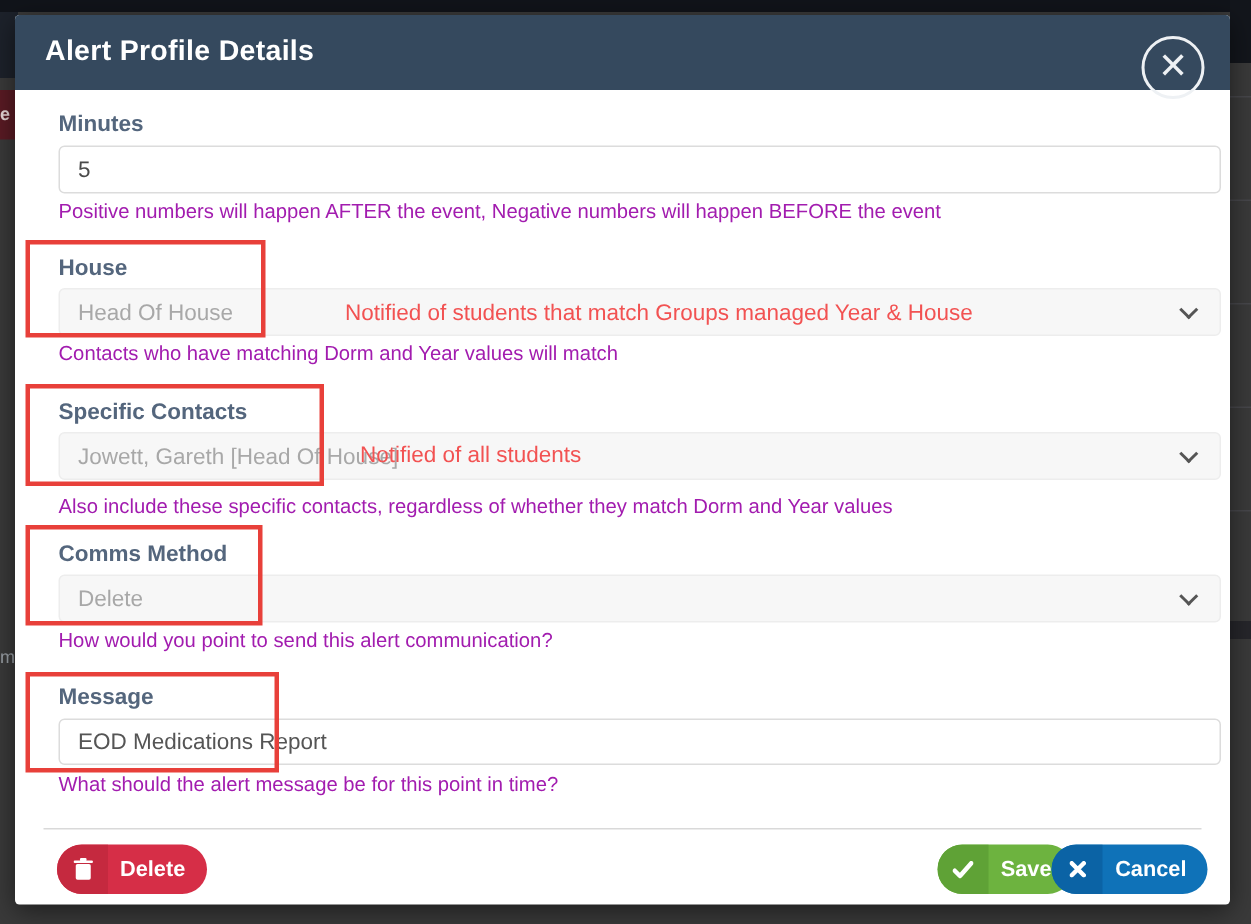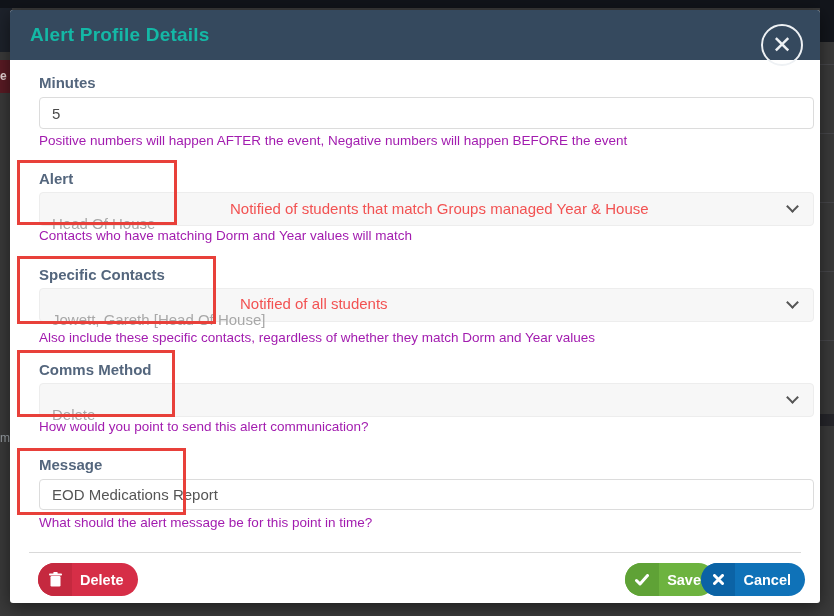--- a/index.html
+++ b/index.html
@@ -17,35 +17,35 @@
   .bg-lefttext { position:absolute; top:431px; left:0; width:12px; height:16px; color:#9aa0a6;
                  font-size:12px; overflow:hidden; white-space:nowrap; }
   .bg-rowline { position:absolute; right:0; width:14px; height:1px; background:#47474b; }
   .bg-darkband { position:absolute; right:0; width:14px; height:12px; background:#26262b; top:414px; }
 
   
   .modal { position:absolute; left:10px; top:10px; width:810px; height:593px;
            background:#ffffff; border-radius:3px; box-shadow:0 4px 18px rgba(0,0,0,.5); }
   .modal-header { position:absolute; top:0; left:0; right:0; height:50px; background:#35495e;
                   border-radius:3px 3px 0 0; }
-  .modal-title { position:absolute; left:20px; top:0; line-height:50px; color:#14b8a6;
+  .modal-title { position:absolute; left:20px; top:0; line-height:50px; color:#ffffff;
                  font-size:19px; font-weight:bold; letter-spacing:.2px; }
   .close-btn { position:absolute; right:17px; top:14px; width:42px; height:42px; border-radius:50%;
                border:2px solid #eef1f4; color:#eef1f4; text-align:center; line-height:38px;
                font-size:24px; font-weight:300; cursor:pointer; }
 
   
   .fg-label { position:absolute; left:29px; color:#54667d; font-size:15px; font-weight:bold; }
   .fg-helper { position:absolute; left:29px; right:16px; color:#a21caf; font-size:13.5px; }
   .txt-input { position:absolute; left:29px; width:775px; height:32px; border:1px solid #dcdcdc;
                border-radius:4px; background:#fff; color:#4a4a4a; font-size:15px; padding:0 12px;
                font-family:"Liberation Sans", sans-serif; outline:none; }
   .sel { position:absolute; left:29px; width:775px; height:32px; background:#f7f7f7;
          border:1px solid #ededed; border-radius:4px; color:#a8a8a8; font-size:15px;
-         line-height:30px; padding:16px 12px; cursor:pointer; }
+         line-height:30px; padding:1px 12px; cursor:pointer; }
   .sel .chev { position:absolute; right:16px; top:9px; width:9px; height:9px;
                border-right:2px solid #555; border-bottom:2px solid #555; transform:rotate(45deg); }
 
   .divider { position:absolute; left:19px; right:19px; top:542px; height:1px; background:#d9d9d9; }
 
   
   .pill { position:absolute; top:553px; height:33px; border-radius:17px; display:flex;
           align-items:stretch; overflow:hidden; color:#fff; font-size:14.5px; font-weight:bold; cursor:pointer; }
   .pill .ico { width:34px; display:flex; align-items:center; justify-content:center; }
   .pill .lbl { display:flex; align-items:center; padding:0 14px 0 8px; }
@@ -83,21 +83,21 @@
 
     <div class="modal-header">
       <div class="modal-title">Alert Profile Details</div>
       <div class="close-btn">✕</div>
     </div>
 
     <div class="fg-label" style="top:64px">Minutes</div>
     <input class="txt-input" style="top: 87px;" type="text" value="5">
     <div class="fg-helper" style="top:123px">Positive numbers will happen AFTER the event, Negative numbers will happen BEFORE the event</div>
 
-    <div class="fg-label" style="top:160px">Alert</div>
+    <div class="fg-label" style="top:160px">House</div>
     <div class="sel" style="top:182px">
       <span>Head Of House</span>
       <span class="chev"></span>
     </div>
     <div class="fg-helper" style="top:218px">Contacts who have matching Dorm and Year values will match</div>
 
     <div class="fg-label" style="top:256px">Specific Contacts</div>
     <div class="sel" style="top:278px">
       <span>Jowett, Gareth [Head Of House]</span>
       <span class="chev"></span>

